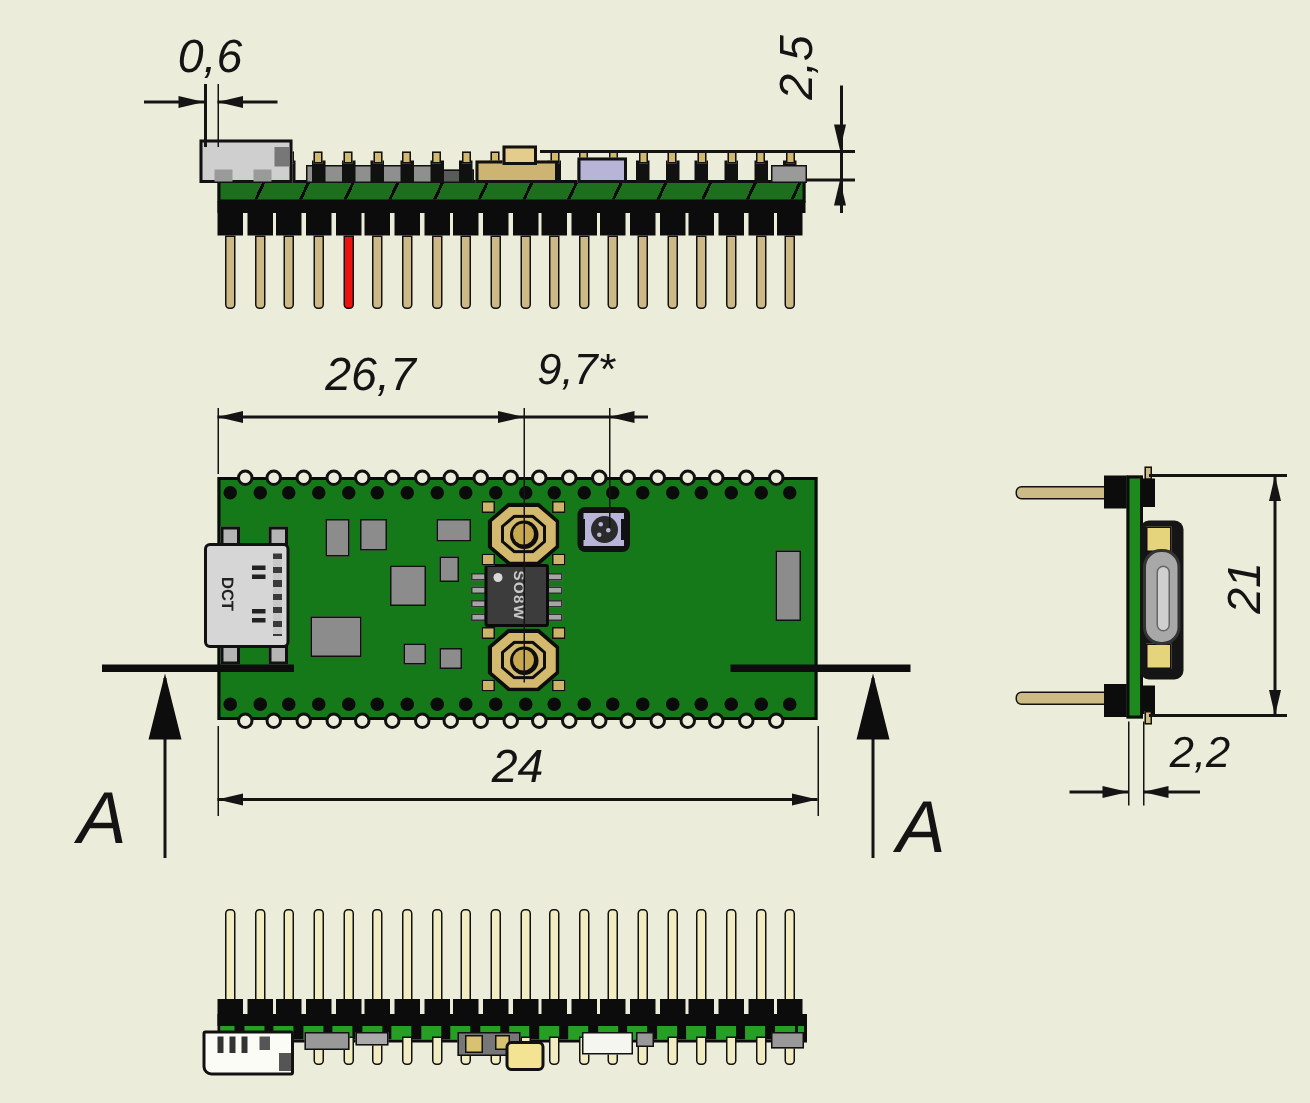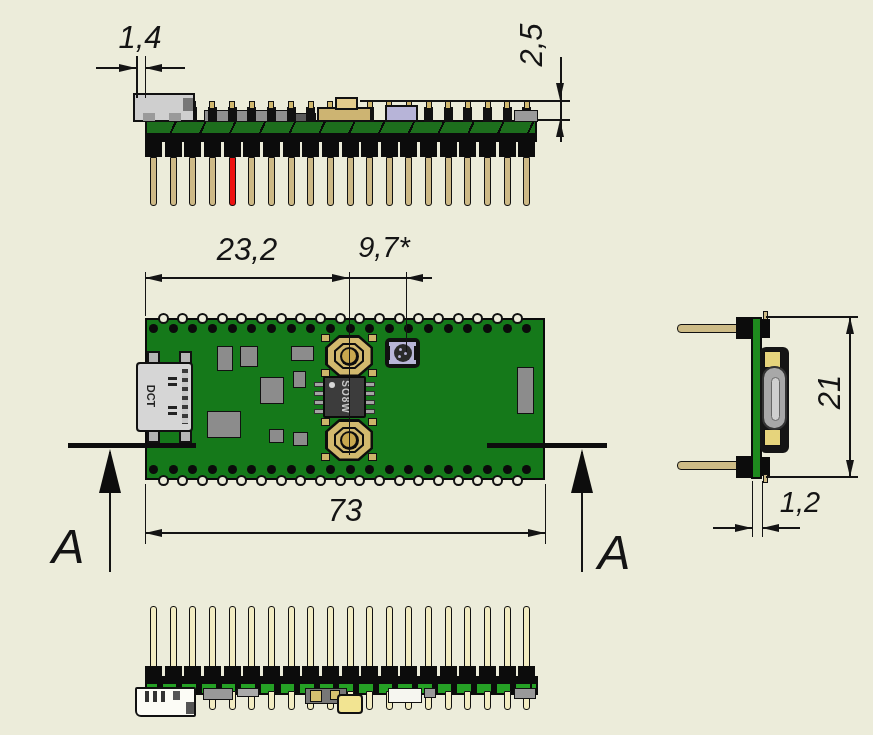--- a/index.html
+++ b/index.html
@@ -132,21 +132,21 @@
       <div class="abs" style="left:8px;top:18px;width:12px;height:8px;background:#9a9a9a;"></div>
       <div class="abs" style="left:34px;top:18px;width:12px;height:8px;background:#9a9a9a;"></div>
     </div>
     <div class="abs" style="left:317px;top:107px;width:55px;height:15px;background:#cdb472;border:2px solid #111;"></div>
     <div class="abs" style="left:335px;top:97px;width:23px;height:13px;background:#e3cc8c;border:2px solid #111;"></div>
     <div class="abs" style="left:385px;top:105px;width:33px;height:17px;background:#b7b4d8;border:2px solid #111;"></div>
     <div class="comp" style="left:514px;top:110px;width:24px;height:12px;background:#9a9a9a;"></div>
   </div>
 
   <div>
-    <div class="dim" style="left:110px;top:20px;width:60px;font-size:31px;">1,4</div>
+    <div class="dim" style="left:110px;top:20px;width:60px;font-size:31px;">0,6</div>
     <div class="ln" style="left:136px;top:56px;width:1.5px;height:42px;"></div>
     <div class="ln" style="left:144.5px;top:56px;width:1.5px;height:42px;"></div>
     <div class="ln" style="left:96px;top:67px;width:40px;height:1.5px;"></div>
     <div class="ln" style="left:145px;top:67px;width:40px;height:1.5px;"></div>
     <div class="arr r" style="left:119px;top:63.5px;"></div>
     <div class="arr l" style="left:145px;top:63.5px;"></div>
   </div>
 
   <div>
     <div class="dim" style="left:510px;top:25px;width:40px;height:40px;line-height:40px;font-size:31px;">
@@ -317,31 +317,31 @@
       <div class="abs" style="left:13px;top:17px;width:3px;height:3px;border-radius:50%;background:#b8b5d8;"></div>
       <div class="abs" style="left:3px;top:8px;width:2px;height:14px;background:#111;"></div>
       <div class="abs" style="left:29px;top:8px;width:2px;height:14px;background:#111;"></div>
     </div>
 
     <div class="ln" style="left:348.5px;top:272px;width:1.2px;height:183px;"></div>
     <div class="ln" style="left:405.5px;top:272px;width:1.2px;height:80px;"></div>
   </div>
 
   <div>
-    <div class="dim" style="left:200px;top:232px;width:94px;font-size:31px;">23,2</div>
+    <div class="dim" style="left:200px;top:232px;width:94px;font-size:31px;">26,7</div>
     <div class="dim" style="left:352px;top:231px;width:64px;font-size:29px;">9,7*</div>
     <div class="ln" style="left:144.5px;top:272px;width:1.2px;height:44px;"></div>
     <div class="ln" style="left:145px;top:277px;width:287px;height:1.5px;"></div>
     <div class="arr l" style="left:145px;top:273.5px;"></div>
     <div class="arr r" style="left:332px;top:273.5px;"></div>
     <div class="arr l" style="left:406px;top:273.5px;"></div>
   </div>
 
   <div>
-    <div class="dim" style="left:316px;top:493px;width:58px;font-size:31px;">73</div>
+    <div class="dim" style="left:316px;top:493px;width:58px;font-size:31px;">24</div>
     <div class="ln" style="left:144.5px;top:484px;width:1.2px;height:60px;"></div>
     <div class="ln" style="left:544.5px;top:484px;width:1.2px;height:60px;"></div>
     <div class="ln" style="left:145px;top:532px;width:400px;height:1.5px;"></div>
     <div class="arr l" style="left:145px;top:528.5px;"></div>
     <div class="arr r" style="left:528px;top:528.5px;"></div>
   </div>
 
   <div>
     <div class="thick" style="left:68px;top:443px;width:128px;height:4.5px;"></div>
     <div class="ln" style="left:109px;top:452px;width:2px;height:120px;"></div>
@@ -378,21 +378,21 @@
       <span class="rot" style="display:inline-block;">21</span>
     </div>
     <div class="ln" style="left:766px;top:316px;width:92px;height:1.5px;"></div>
     <div class="ln" style="left:766px;top:476px;width:92px;height:1.5px;"></div>
     <div class="ln" style="left:849px;top:317px;width:1.5px;height:160px;"></div>
     <div class="arr u" style="left:845.5px;top:317px;"></div>
     <div class="arr d" style="left:845.5px;top:460px;"></div>
   </div>
 
   <div>
-    <div class="dim" style="left:772px;top:486px;width:56px;font-size:29px;">1,2</div>
+    <div class="dim" style="left:772px;top:486px;width:56px;font-size:29px;">2,2</div>
     <div class="ln" style="left:751.5px;top:481px;width:1.2px;height:56px;"></div>
     <div class="ln" style="left:761.5px;top:481px;width:1.2px;height:56px;"></div>
     <div class="ln" style="left:713px;top:527px;width:39px;height:1.5px;"></div>
     <div class="ln" style="left:762px;top:527px;width:38px;height:1.5px;"></div>
     <div class="arr r" style="left:735px;top:523.5px;"></div>
     <div class="arr l" style="left:762px;top:523.5px;"></div>
   </div>
 
   <div>
     <div id="bottom-pins-layer">

